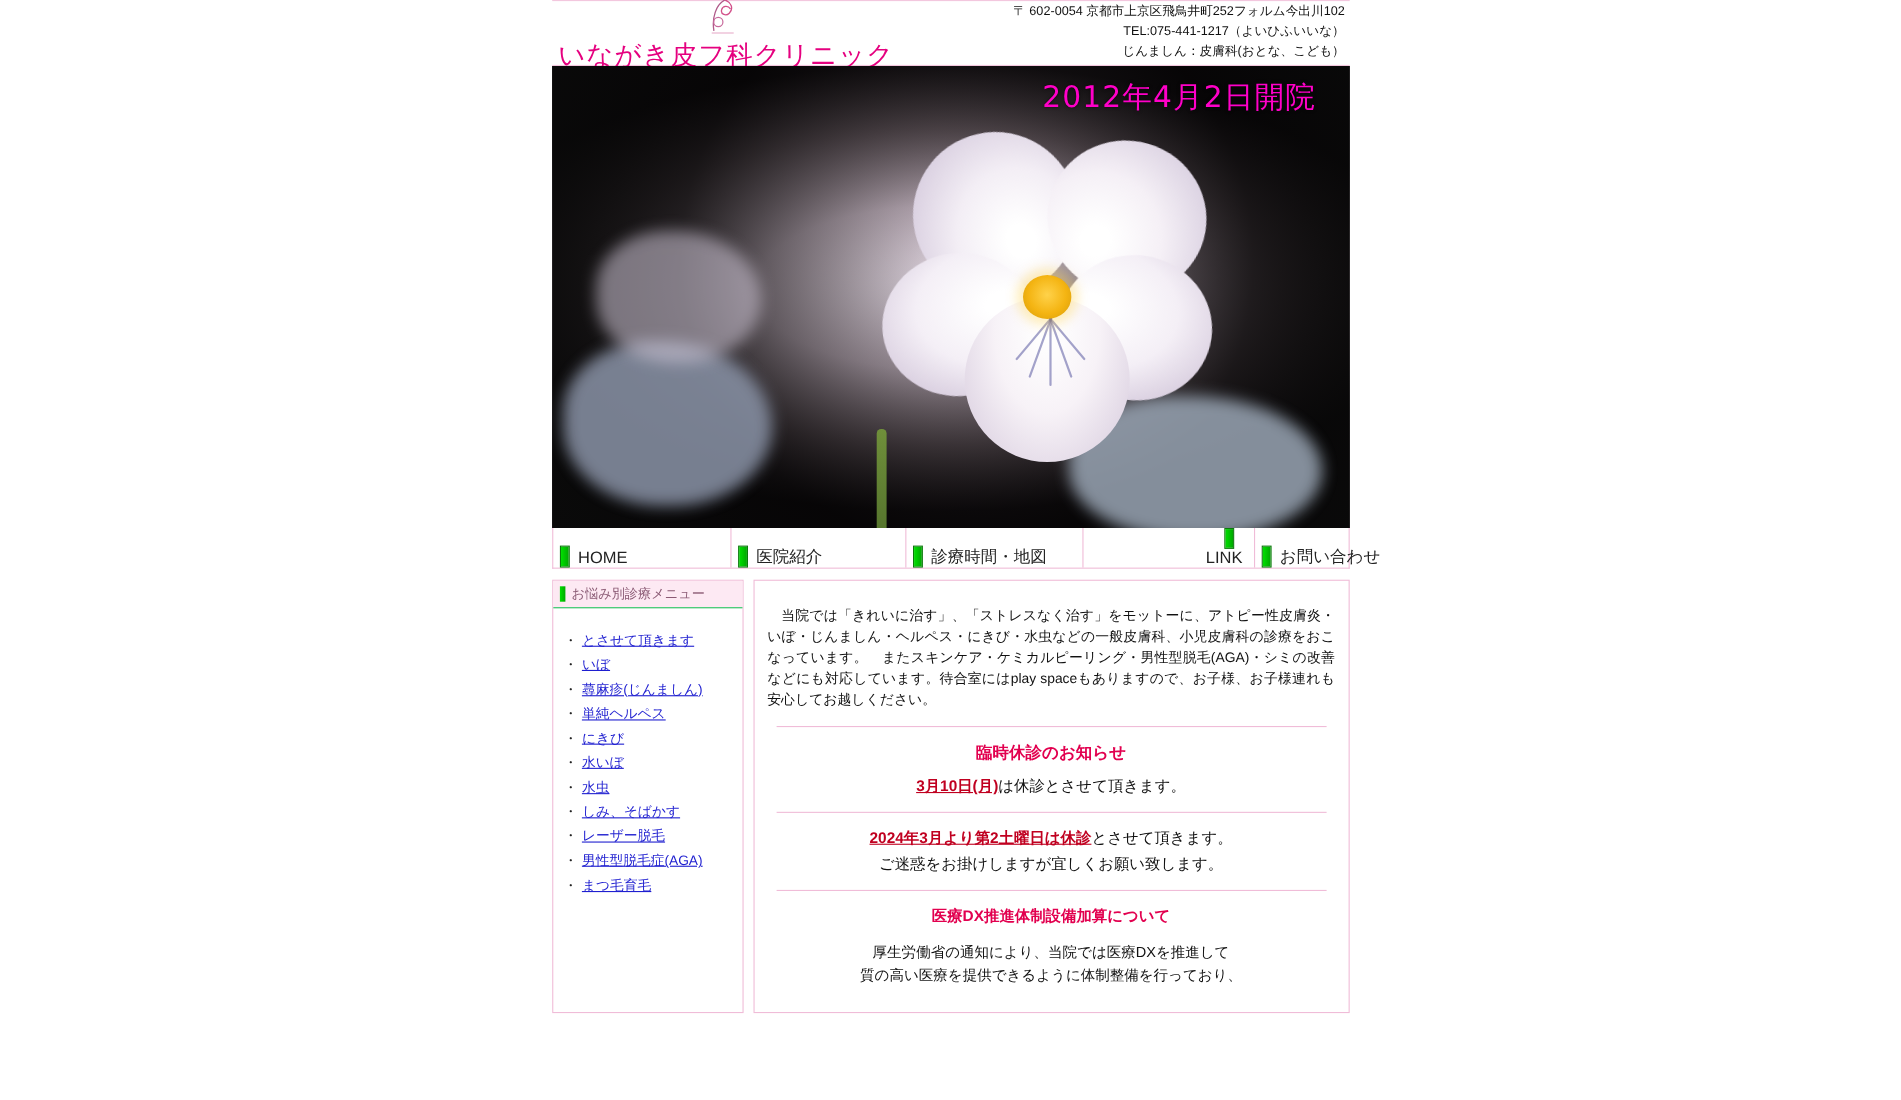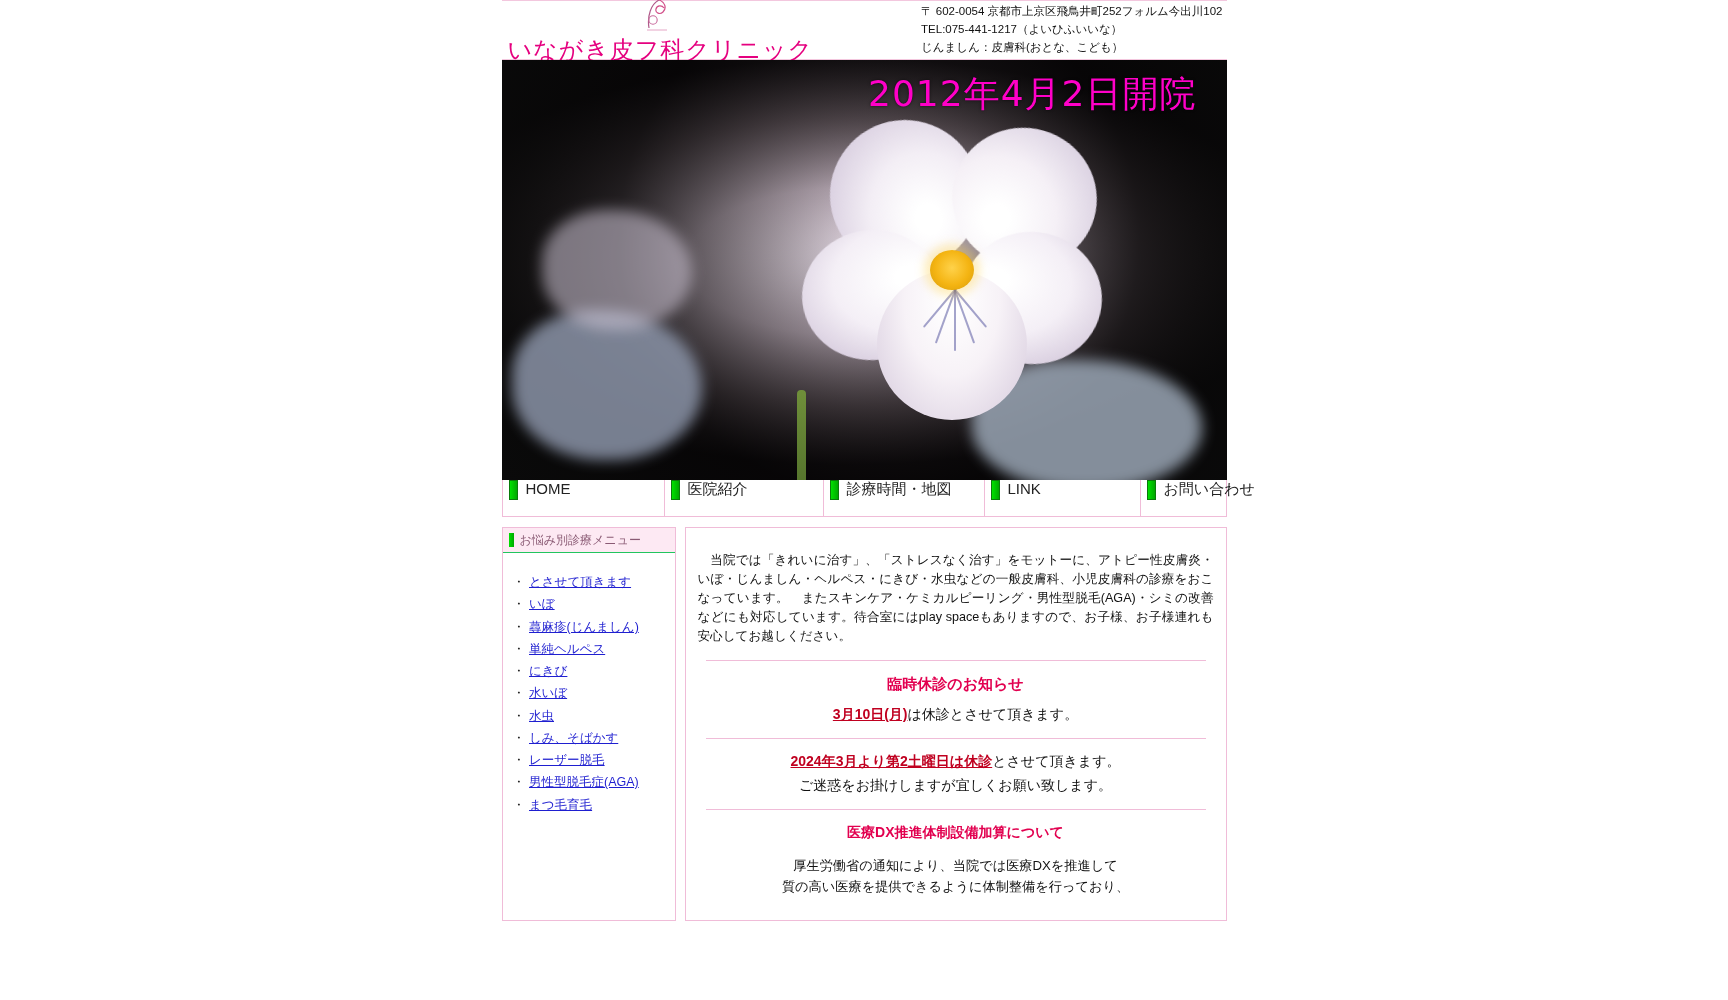--- a/index.html
+++ b/index.html
@@ -56,20 +56,21 @@
   }
   .logo-mark svg { display:block; }
   .clinic-name {
     font-size: 24px;
     color: #e5007f;
     font-family: "DejaVu Sans", sans-serif;
     letter-spacing: 1px;
     white-space: nowrap;
   }
   .header-info {
+    text-align: right;
     font-size: 11.5px;
     line-height: 1.55;
     color: #111;
     padding-right: 4px;
     white-space: nowrap;
   }
   
   .hero {
     position: relative;
     width: 725px;
@@ -147,58 +148,58 @@
   .leafblur {
     position: absolute;
     border-radius: 45% 55% 50% 50%;
     filter: blur(7px);
     opacity: .85;
   }
   .hero-title {
     position: absolute;
     right: 30px;
     top: 10px;
-    font-size: 36px;
+    font-size: 27px;
     color: #ff00c8;
     font-family: "DejaVu Sans", sans-serif;
     text-shadow: 0 0 3px rgba(0,0,0,0.6);
     letter-spacing: 1px;
   }
   
   .nav {
     display: flex;
     border: 1px solid #f0bcd8;
     border-top: none;
     background: #ffffff;
     height: 36px;
   }
   .nav-item {
     display: flex;
-    align-items: flex-start;
+    align-items: flex-end;
     flex: 0 0 auto;
     padding: 0 10px 0 6px;
     border-right: 1px solid #f0bcd8;
     font-size: 15px;
     color: #222;
     cursor: pointer;
     white-space: nowrap;
   }
   .nav-item:last-child { border-right: none; }
   .nav-bar {
     display: inline-block;
     width: 7px;
     height: 18px;
     background: linear-gradient(to right, #00e000, #00a800);
     margin-right: 8px;
     border: 1px solid #0a7a0a;
   }
   .nav-w1 { width: 145px; }
   .nav-w2 { width: 142px; }
   .nav-w3 { width: 144px; }
-  .nav-w4 { width: 139px; }
+  .nav-w4 { width: 139px; flex-direction: column; }
   .nav-w5 { width: 152px; }
   
   .cols {
     display: flex;
     margin-top: 10px;
     gap: 9px;
   }
   .sidebar {
     width: 172px;
     border: 1px solid #f0bcd8;

